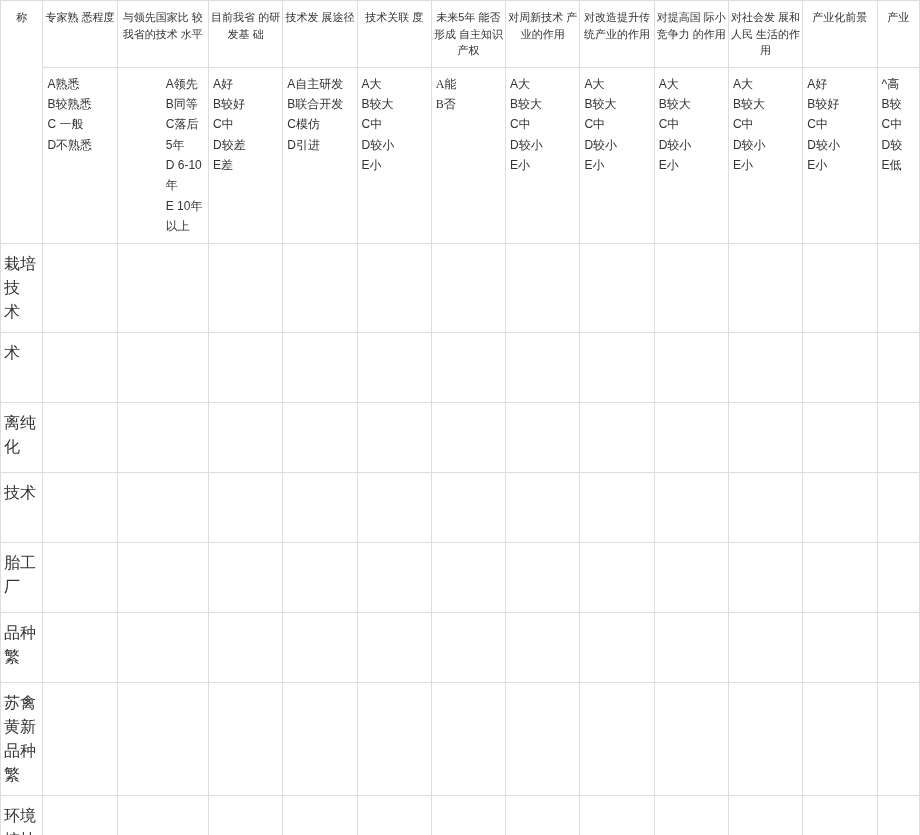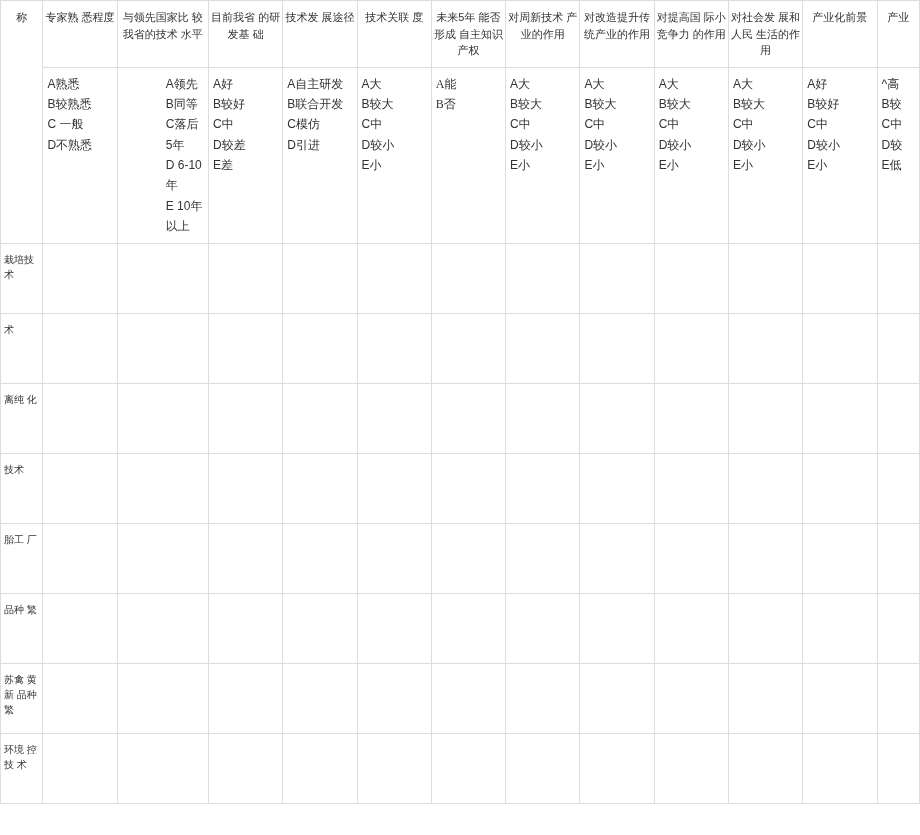--- a/index.html
+++ b/index.html
@@ -38,21 +38,21 @@
       padding: 8px 2px;
       font-size: 11px;
       line-height: 1.5;
     }
     .header-options {
       font-size: 12px;
       line-height: 1.7;
       padding: 6px 4px;
     }
     .row-label {
-      font-size: 10px;
+      font-size: 16px;
       line-height: 1.5;
       padding: 8px 3px;
     }
     td.empty {
       height: 70px;
     }
     .col-name { width: 40px; }
     .col-std { width: 70px; }
     .col-wide { width: 86px; }
   </style>

